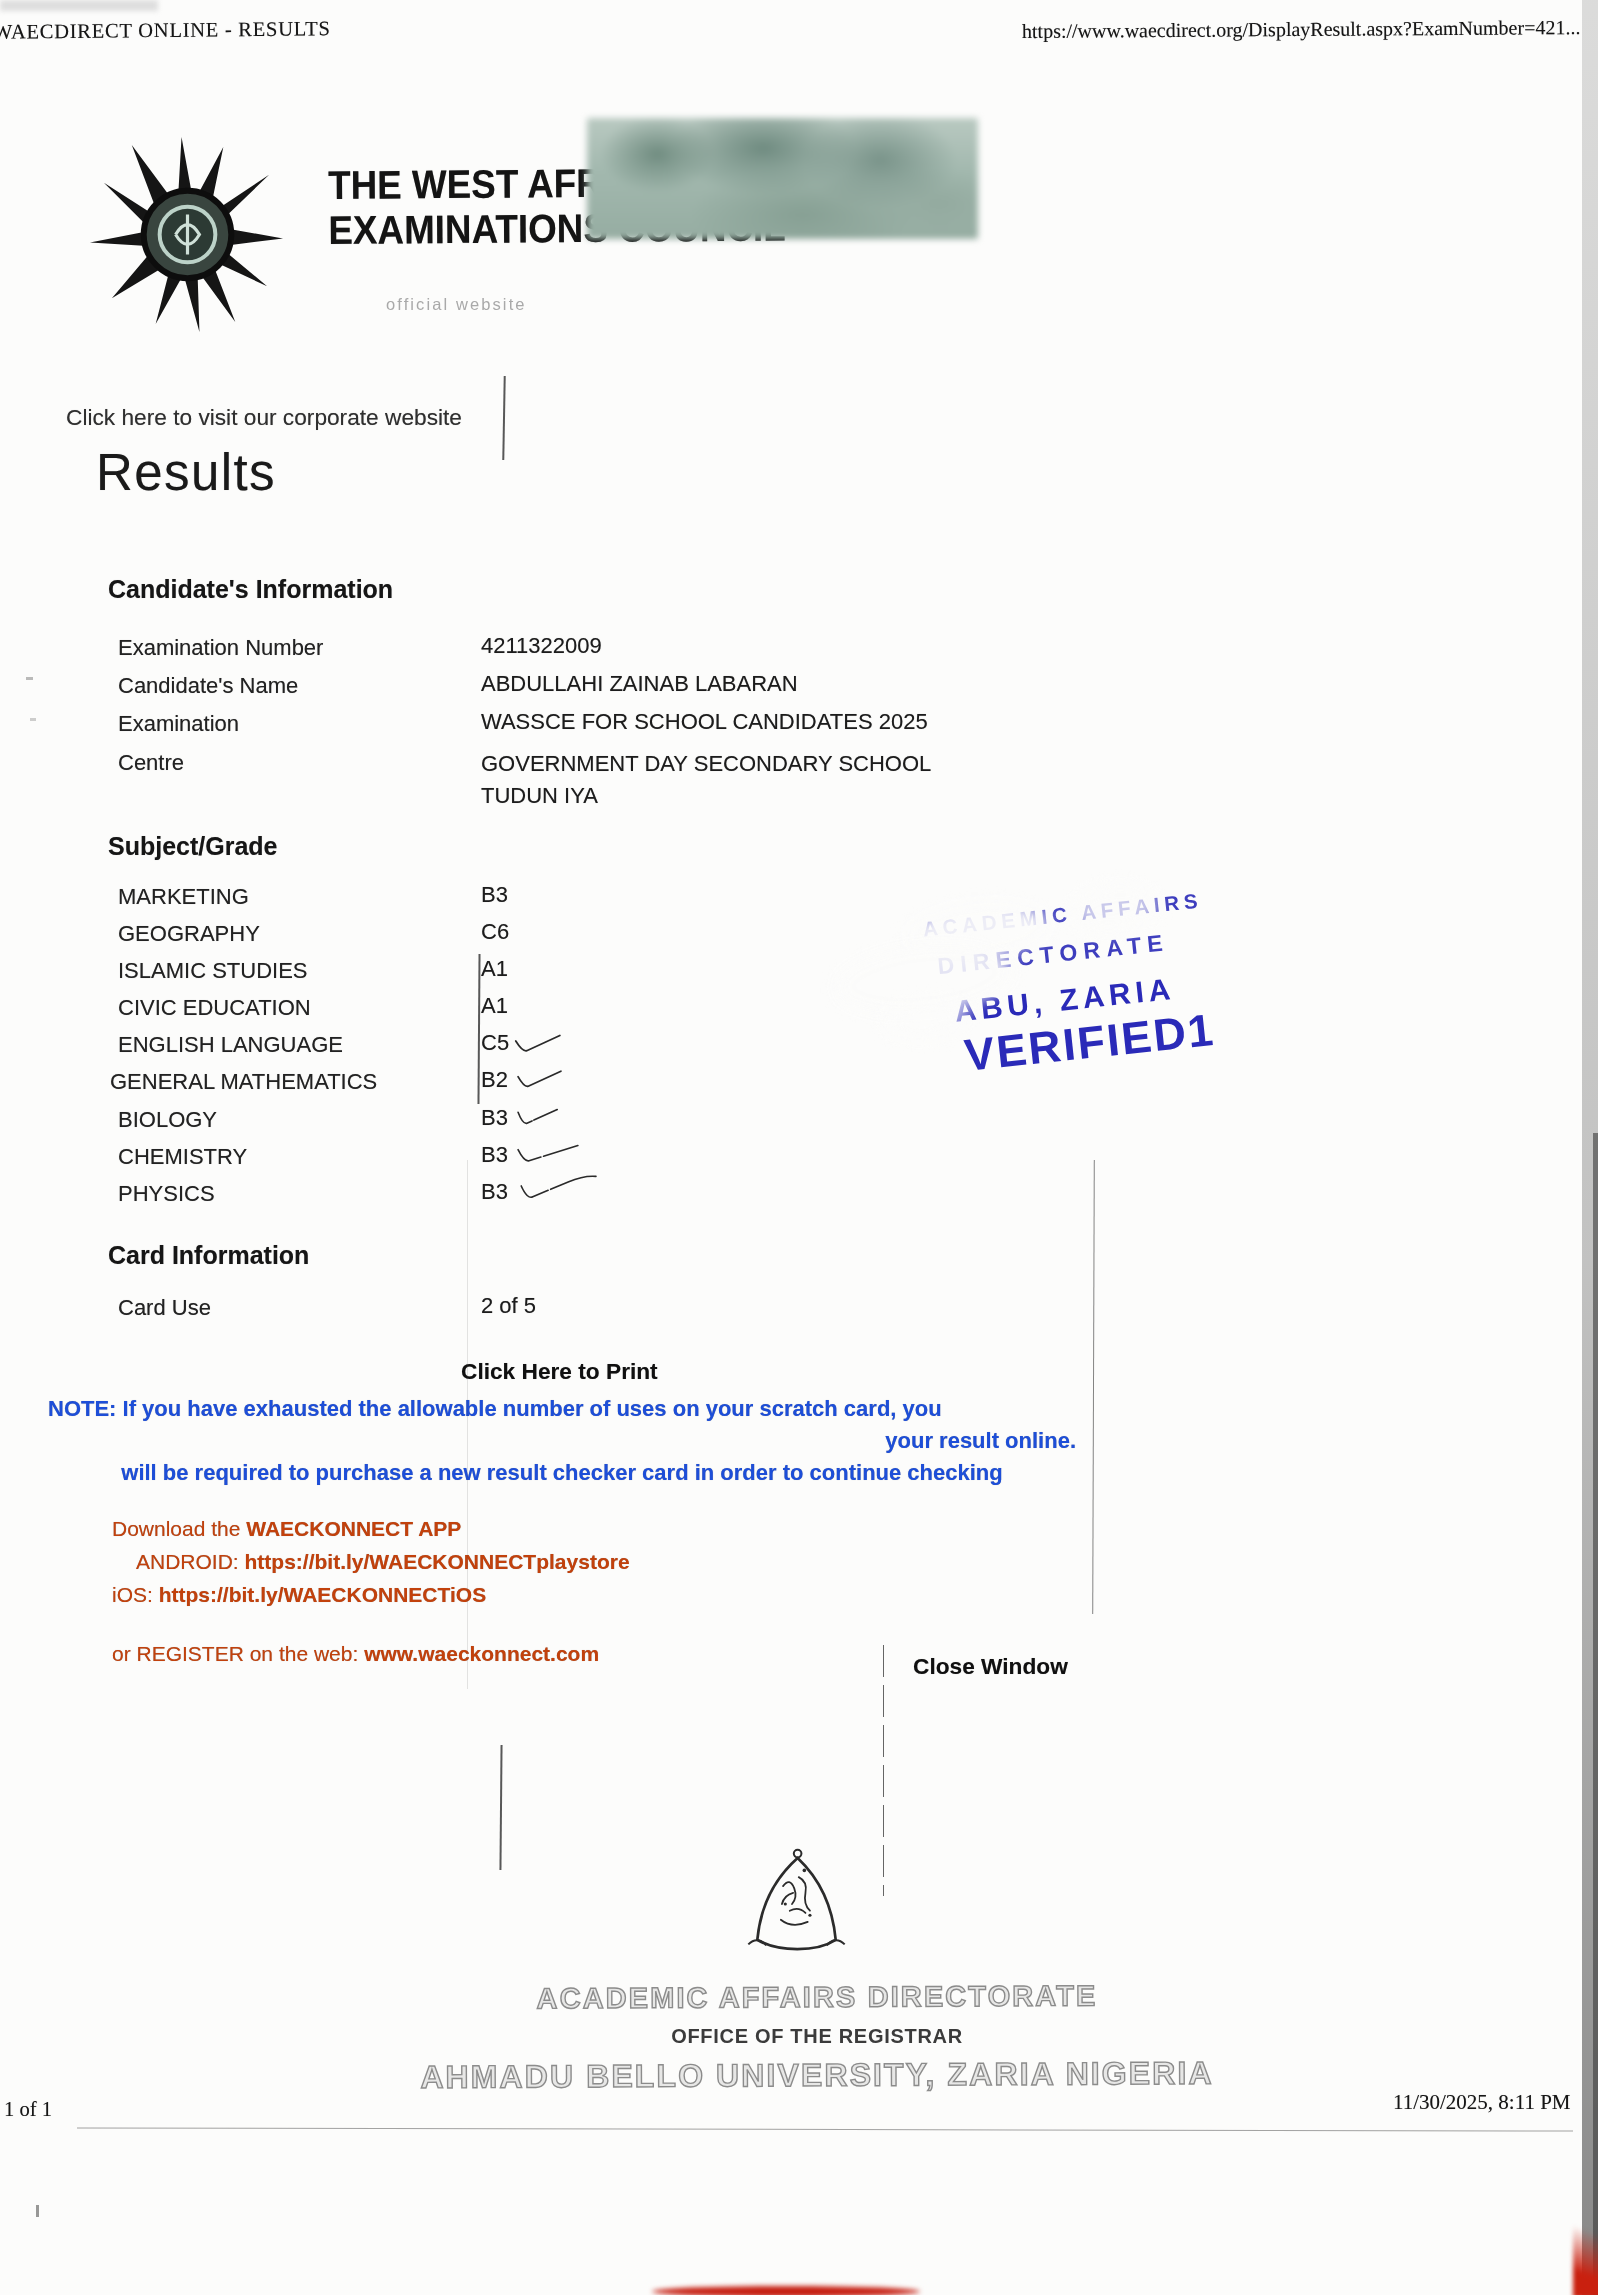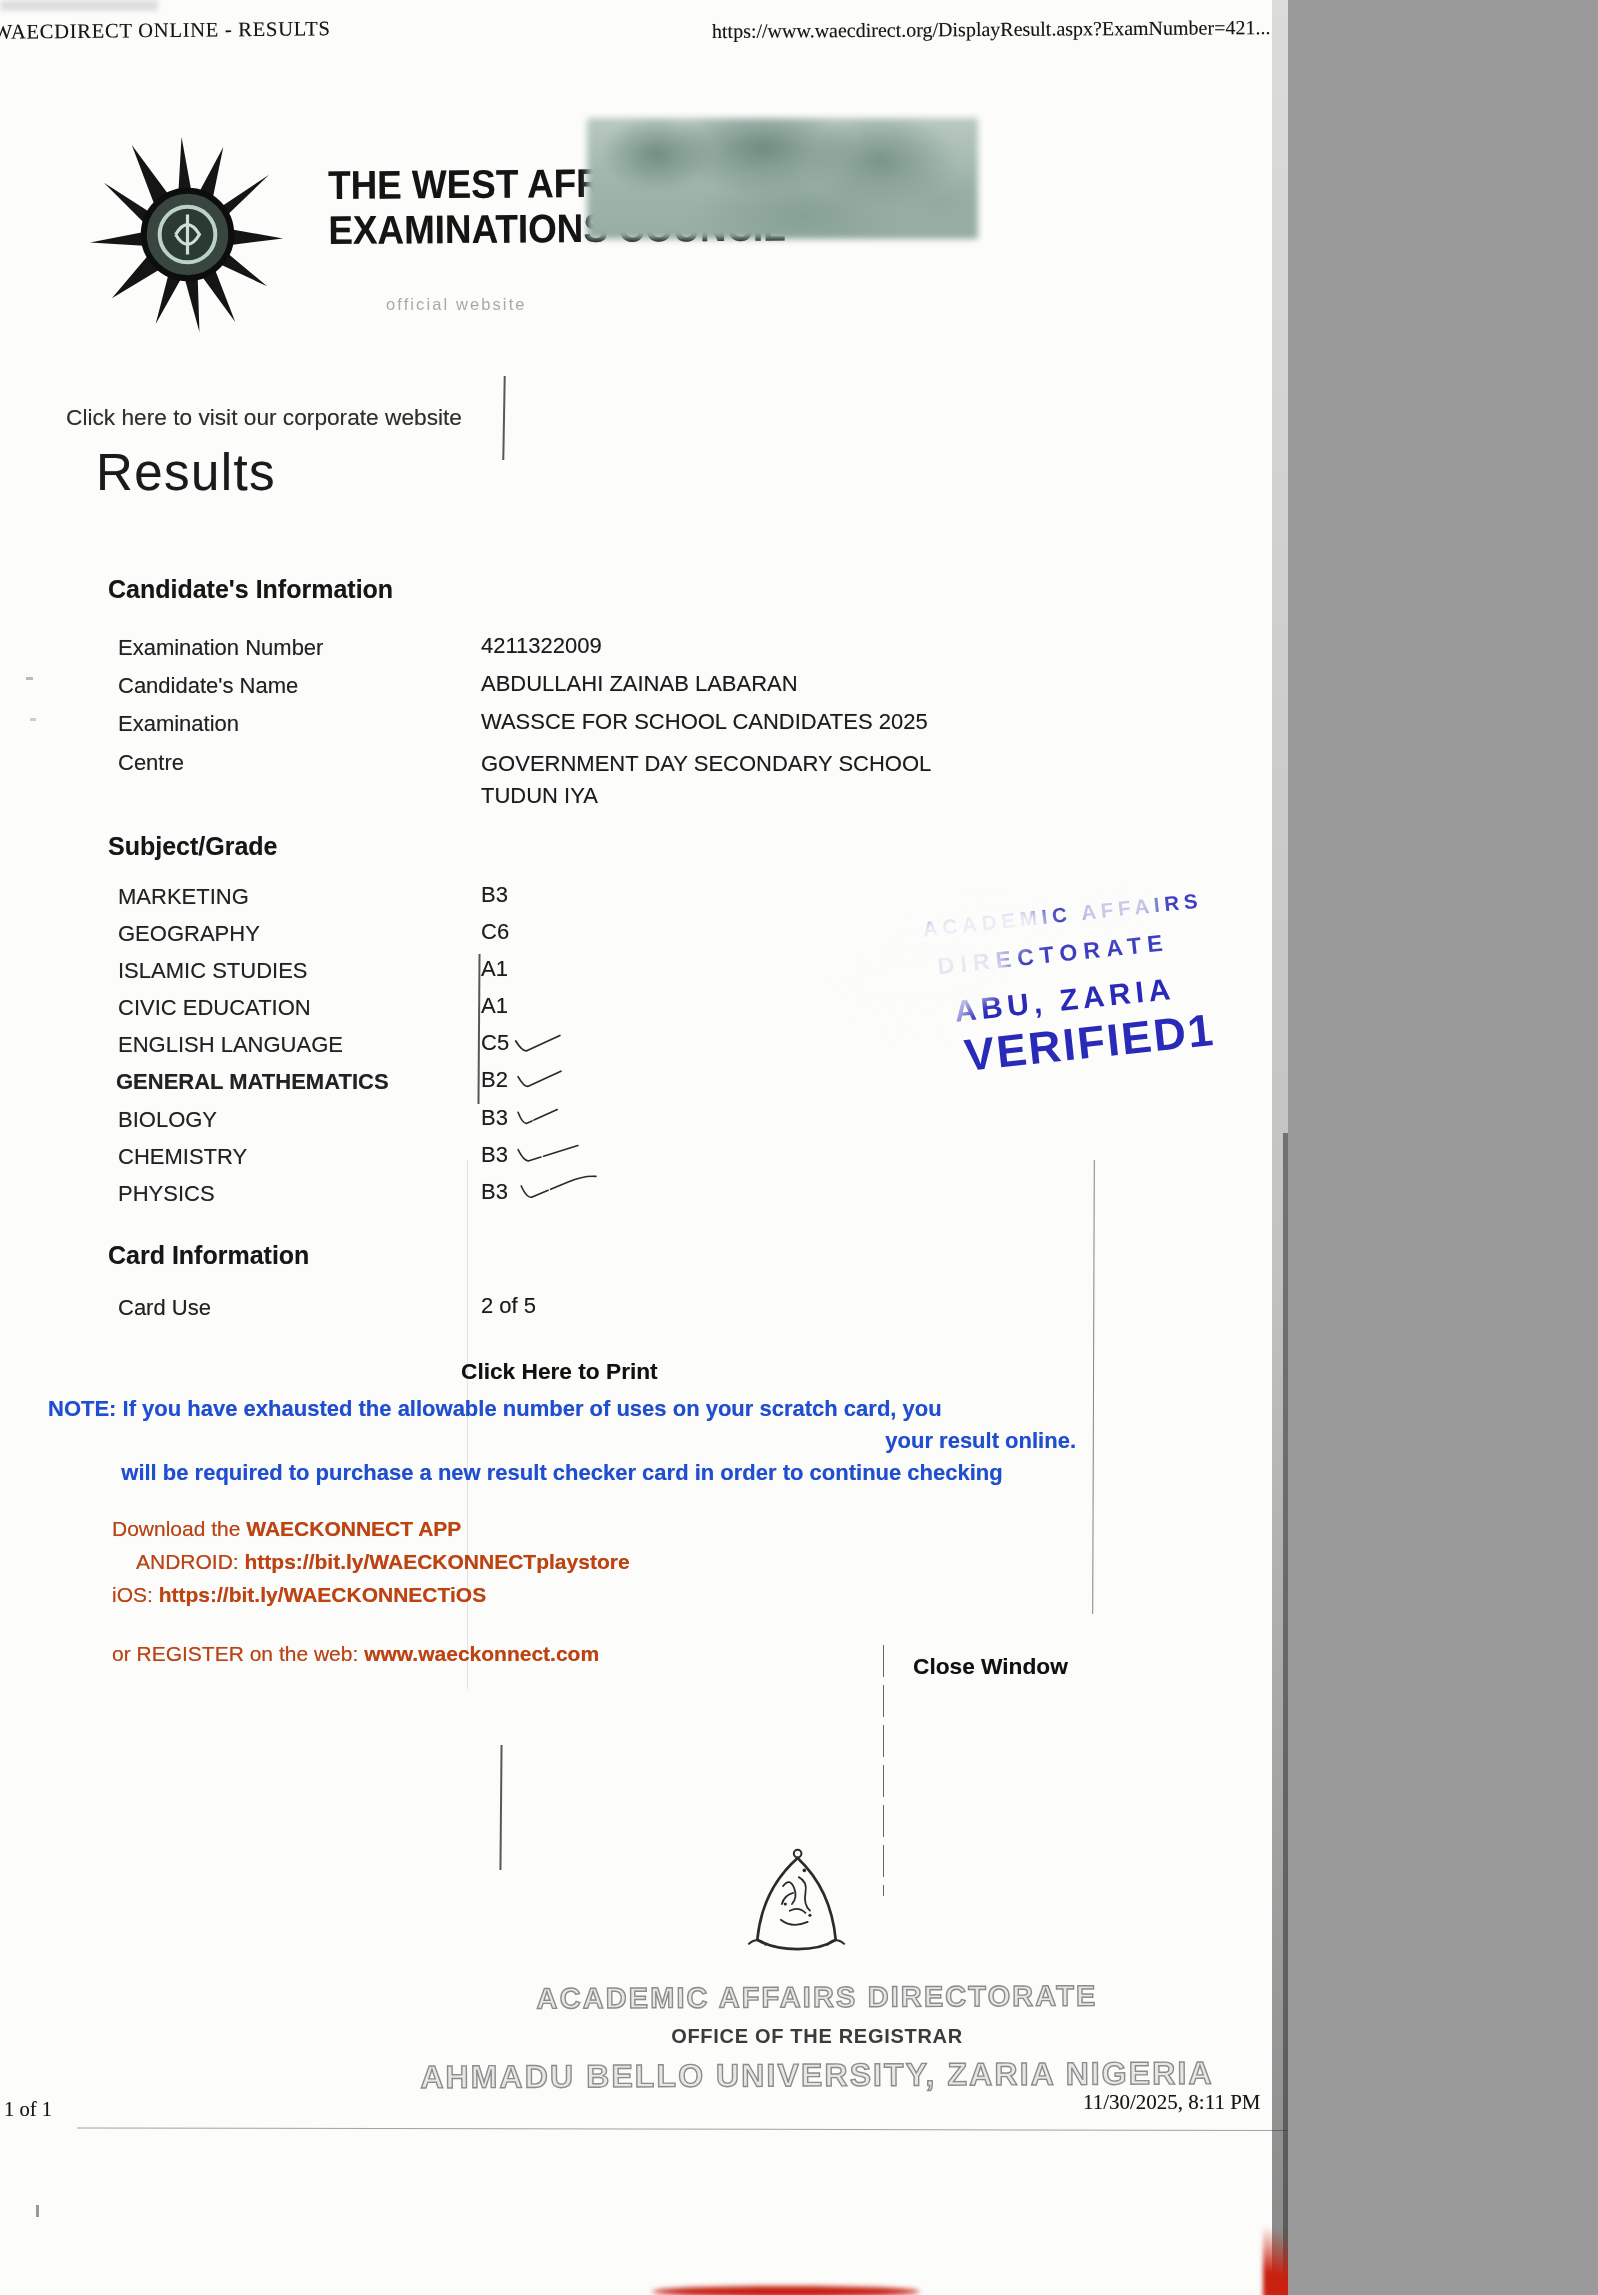--- a/index.html
+++ b/index.html
@@ -1,18 +1,18 @@
 <!DOCTYPE html>
 <html style="font-size:11px"><head>
 <meta charset="utf-8">
 <style>
   html,body{margin:0;padding:0;background:#9a9a9a;}
   .page{
     position:relative;
-    width:1288px;height:2295px;
+    width:1598px;height:2295px;
     background:#fcfcfb;
     overflow:hidden;
     font-family:"Liberation Sans", sans-serif;
     color:#1b1b1b;
   }
   .abs{position:absolute;}
   .soft{text-shadow:0 0 0.7px rgba(0,0,0,.38);}
   
   .printmeta{font-family:"Liberation Serif", serif;color:#161616;}
   
@@ -123,21 +123,21 @@
   <div class="abs val soft" style="left:481px;top:993px;">A1</div>
 
   <div class="abs lbl soft" style="left:118px;top:1032px;">ENGLISH LANGUAGE</div>
   <div class="abs val soft" style="left:481px;top:1030px;">C5</div>
   <div class="abs checkrow" style="left:513px;top:1030px;">
     <svg width="51" height="29" viewBox="0 0 74 42">
         <path d="M4 16 Q14 32 20 30 L68 8" fill="none" stroke="#2a2a2a" stroke-width="2.6" stroke-linecap="round"></path>
       </svg>
   </div>
 
-  <div class="abs lbl soft" style="left:116px;top:1069px;font-weight:bold;">GENERAL MATHEMATICS</div>
+  <div class="abs lbl soft" style="left:110px;top:1069px;">GENERAL MATHEMATICS</div>
   <div class="abs val soft" style="left:481px;top:1067px;">B2</div>
   <div class="abs checkrow" style="left:516px;top:1067px;">
     <svg width="49" height="27.5" viewBox="0 0 72 40">
         <path d="M3 14 Q12 30 18 28 L66 6" fill="none" stroke="#2a2a2a" stroke-width="2.6" stroke-linecap="round"></path>
       </svg>
   </div>
 
   <div class="abs lbl soft" style="left:118px;top:1107px;">BIOLOGY</div>
   <div class="abs val soft" style="left:481px;top:1105px;">B3</div>
   <div class="abs checkrow" style="left:516px;top:1104px;">

